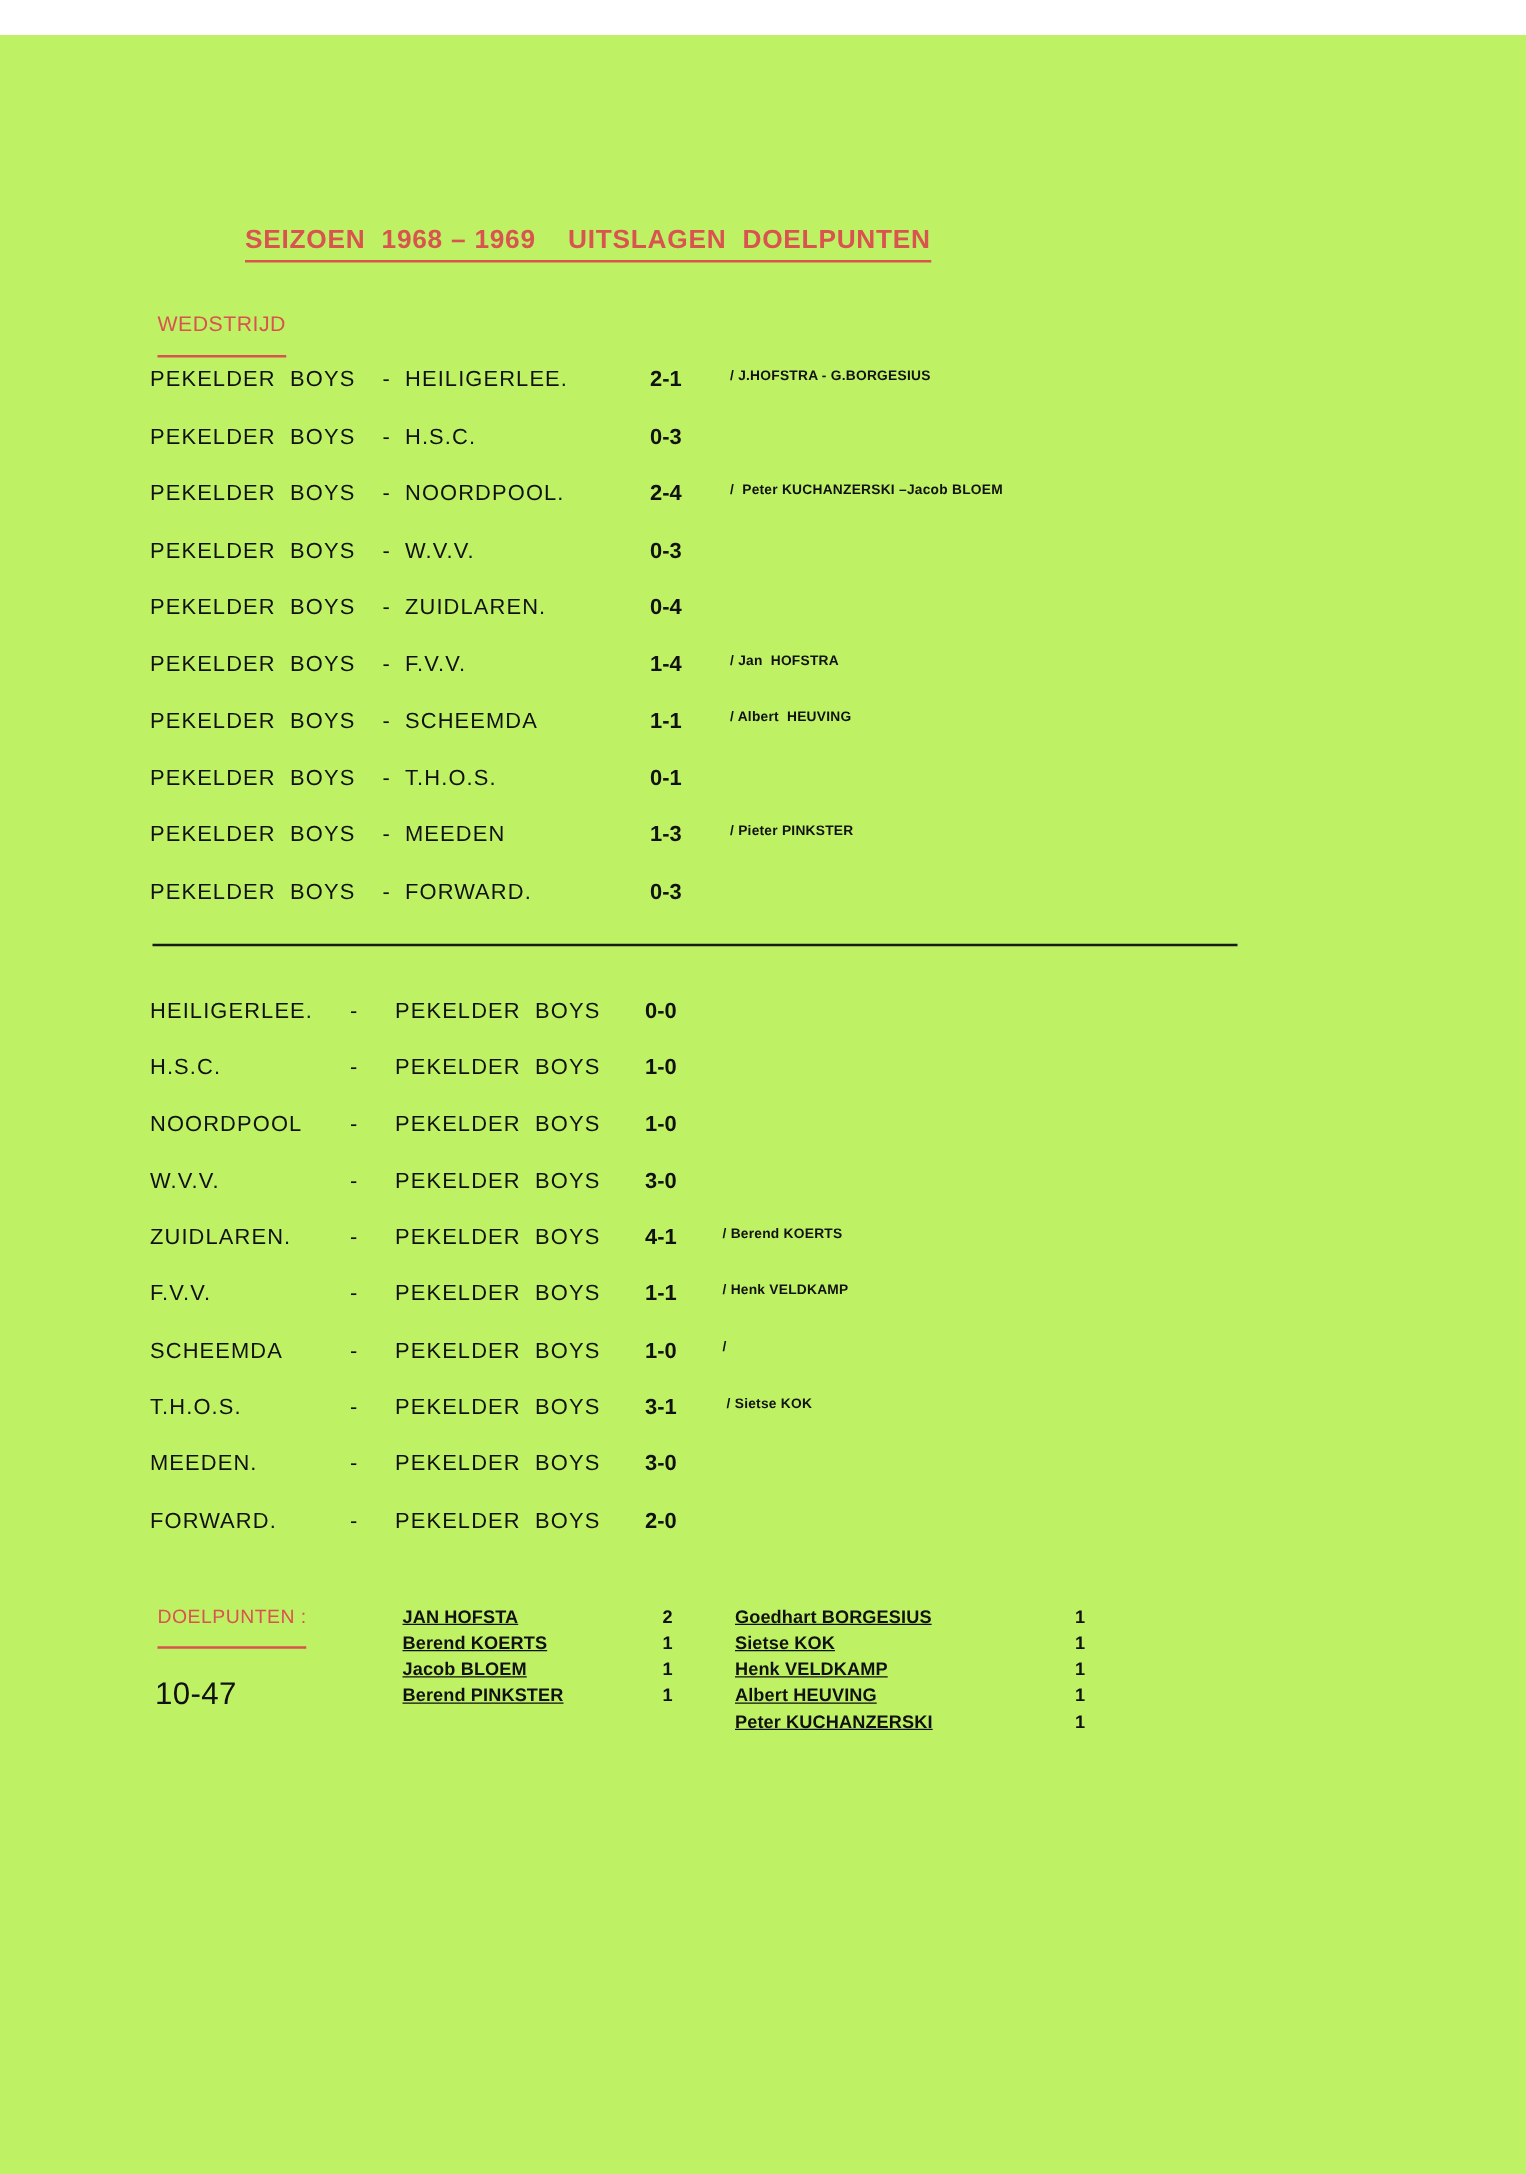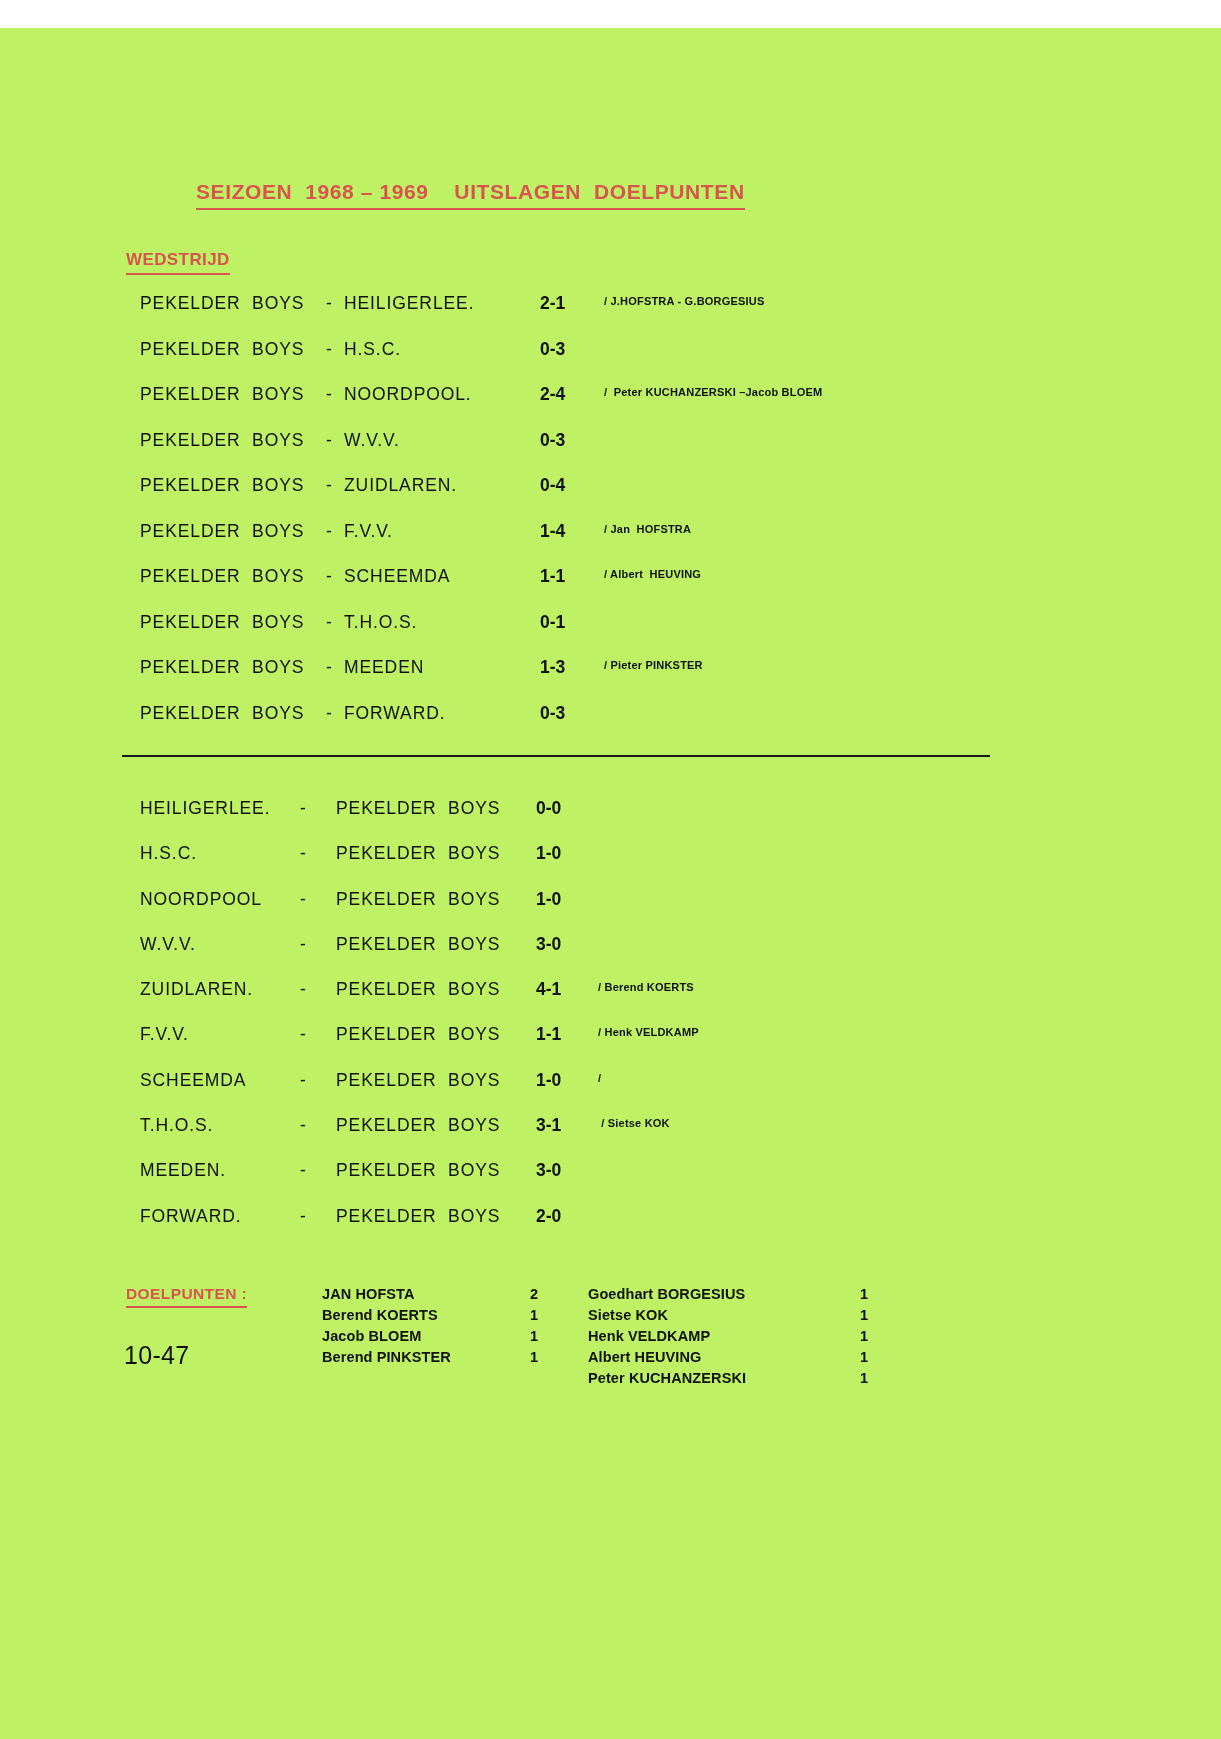--- a/index.html
+++ b/index.html
@@ -37,33 +37,33 @@
     white-space: pre;
     border-bottom: 2px solid #d9534f;
     padding-bottom: 4px;
     line-height: 24px;
   }
 
   
   .section-head {
     position: absolute;
     font-size: 17px;
-    font-weight: bold;
+    font-weight: normal;
     color: #d9534f;
     letter-spacing: 0.4px;
     border-bottom: 2px solid #d9534f;
-    padding-bottom: 3px;
+    padding-bottom: 14px;
     white-space: pre;
   }
   #wedstrijd-head { left: 126px; top: 222px; }
 
   
   .match-block {
     position: absolute;
-    left: 140px;
+    left: 120px;
     width: 1000px;
     text-align: right;
   }
   #block-home { top: 265px; }
   #block-away { top: 770px; }
 
   .match-row {
     position: relative;
     height: 45.5px;
     white-space: nowrap;
@@ -157,20 +157,21 @@
   #scorer-col-left { left: 322px; }
   #scorer-col-right { left: 588px; }
 
   .scorer-line {
     position: relative;
     height: 21px;
     white-space: nowrap;
   }
   .scorer-name {
     display: inline-block;
+    text-decoration: underline;
   }
   .scorer-count {
     position: absolute;
     top: 0;
   }
   #scorer-col-left .scorer-count { left: 208px; }
   #scorer-col-right .scorer-count { left: 272px; }
 </style>
 </head>
 <body>

